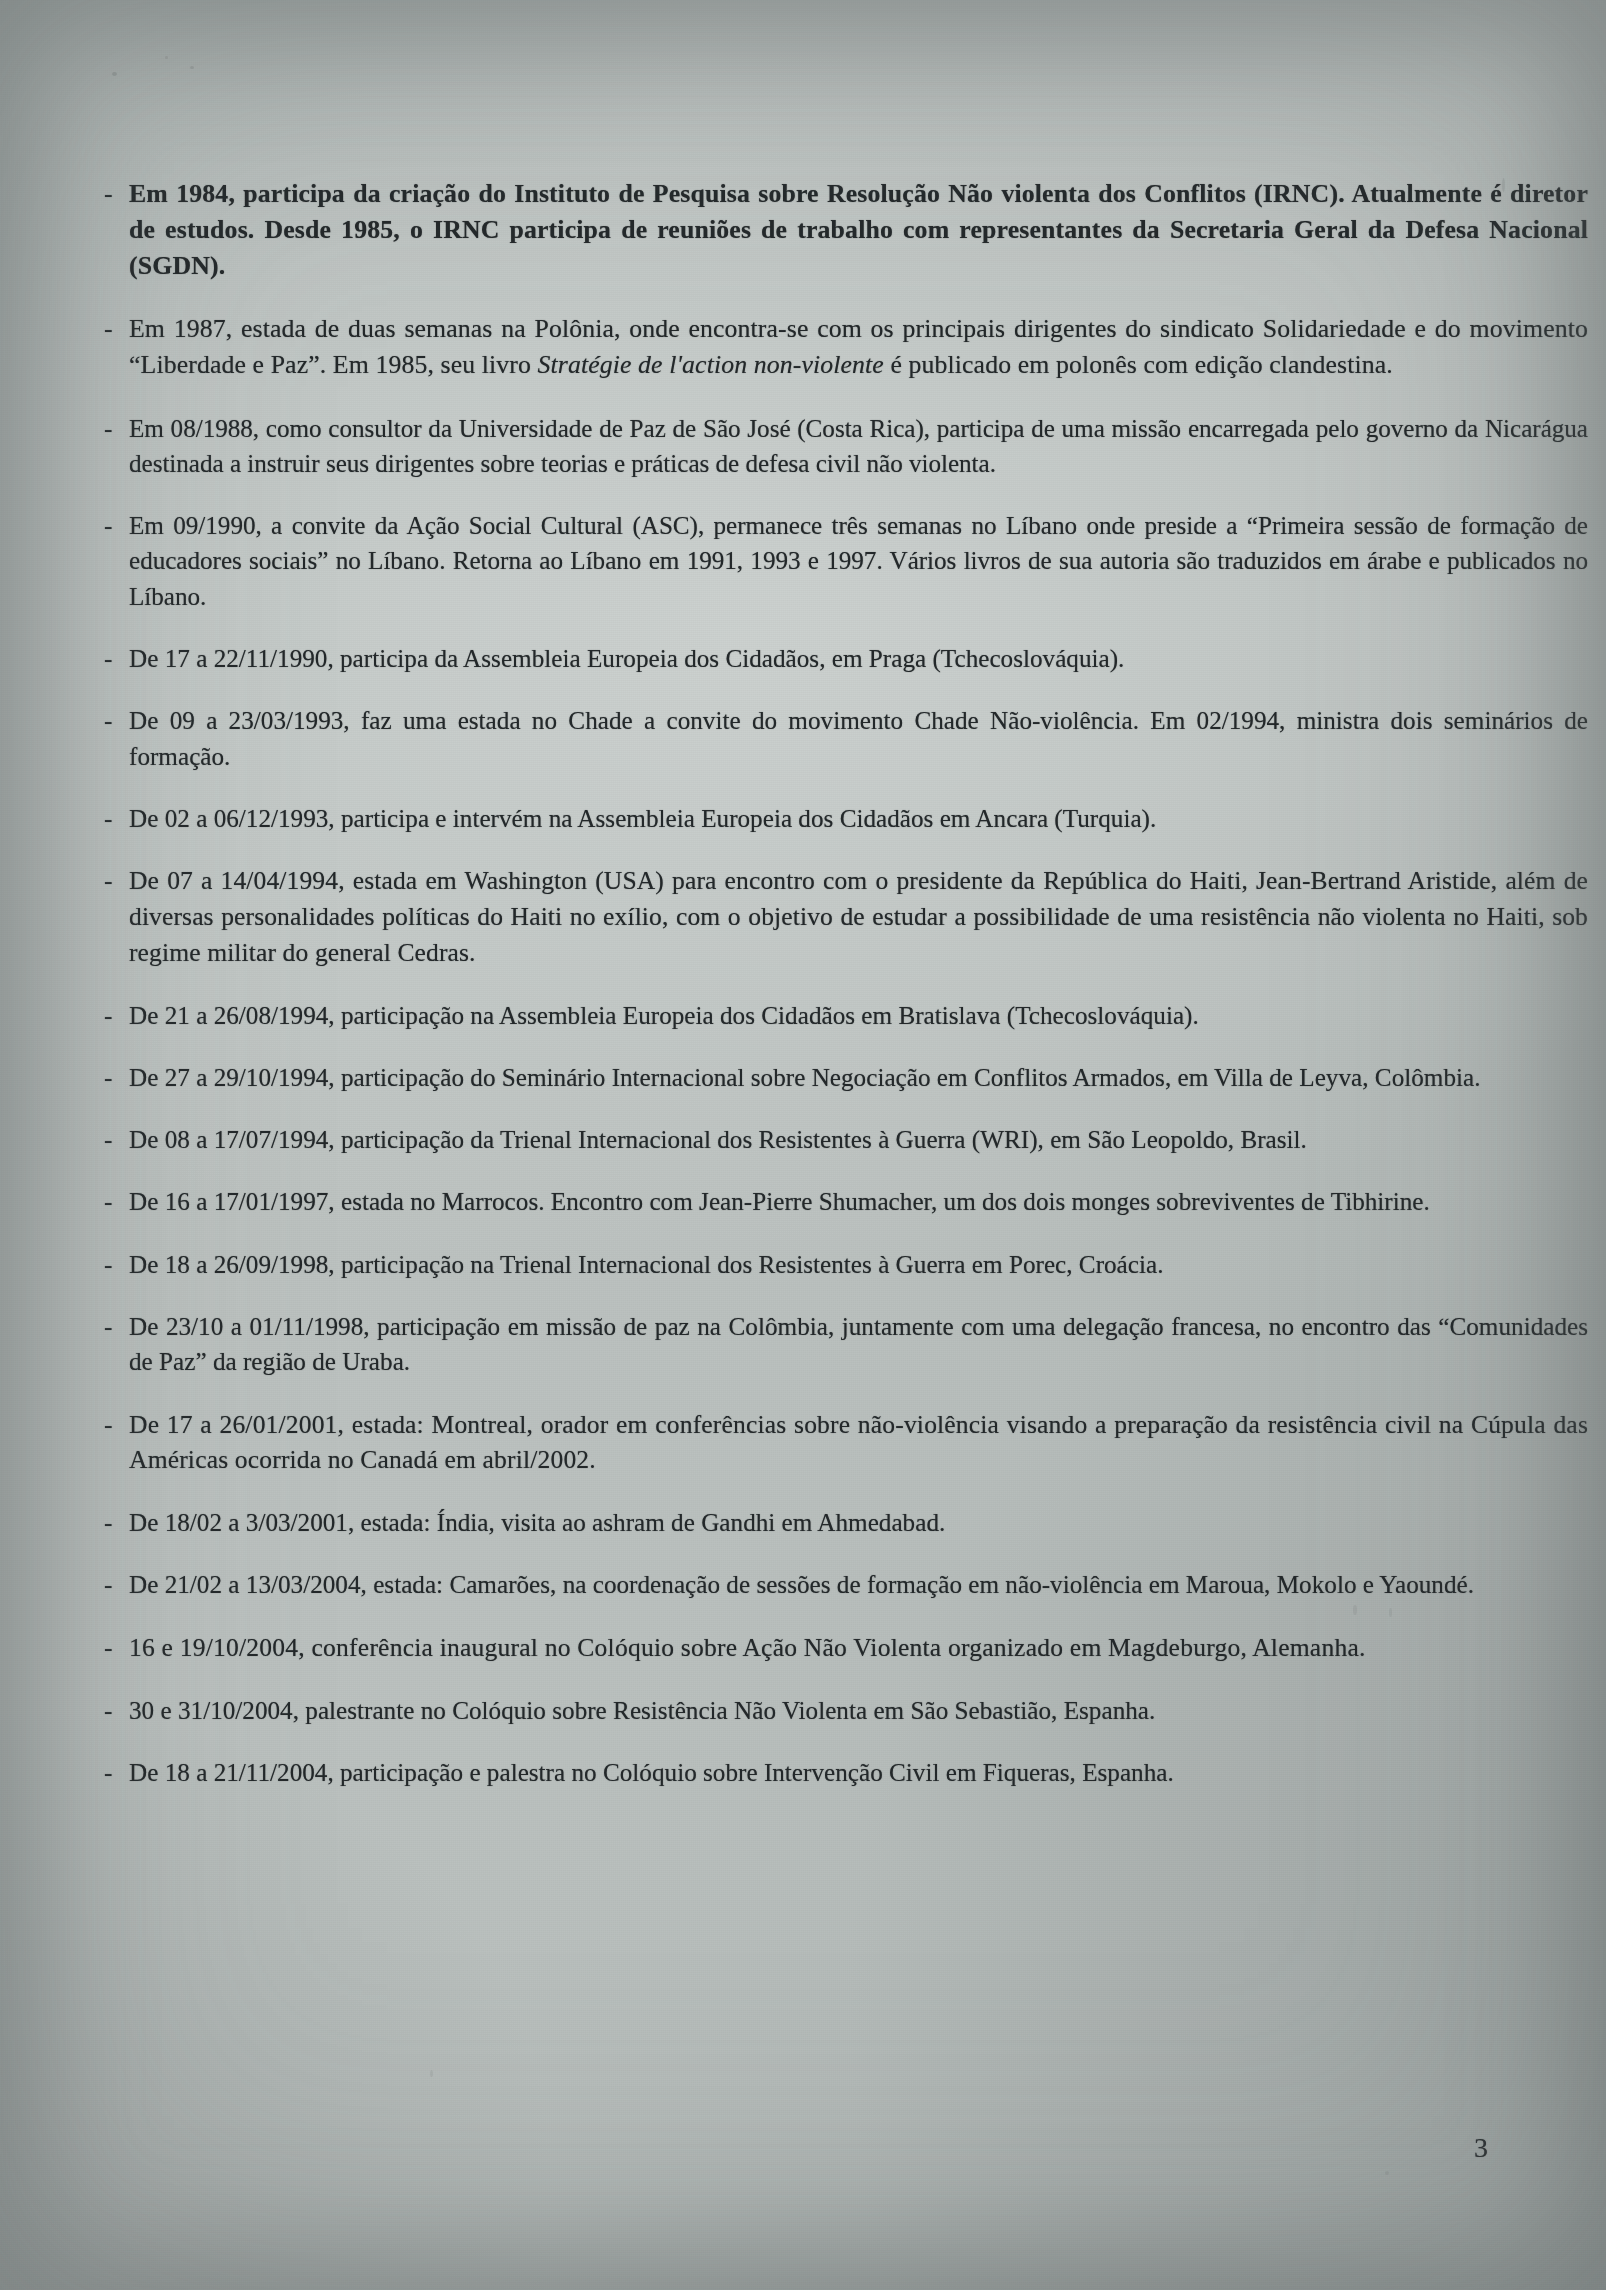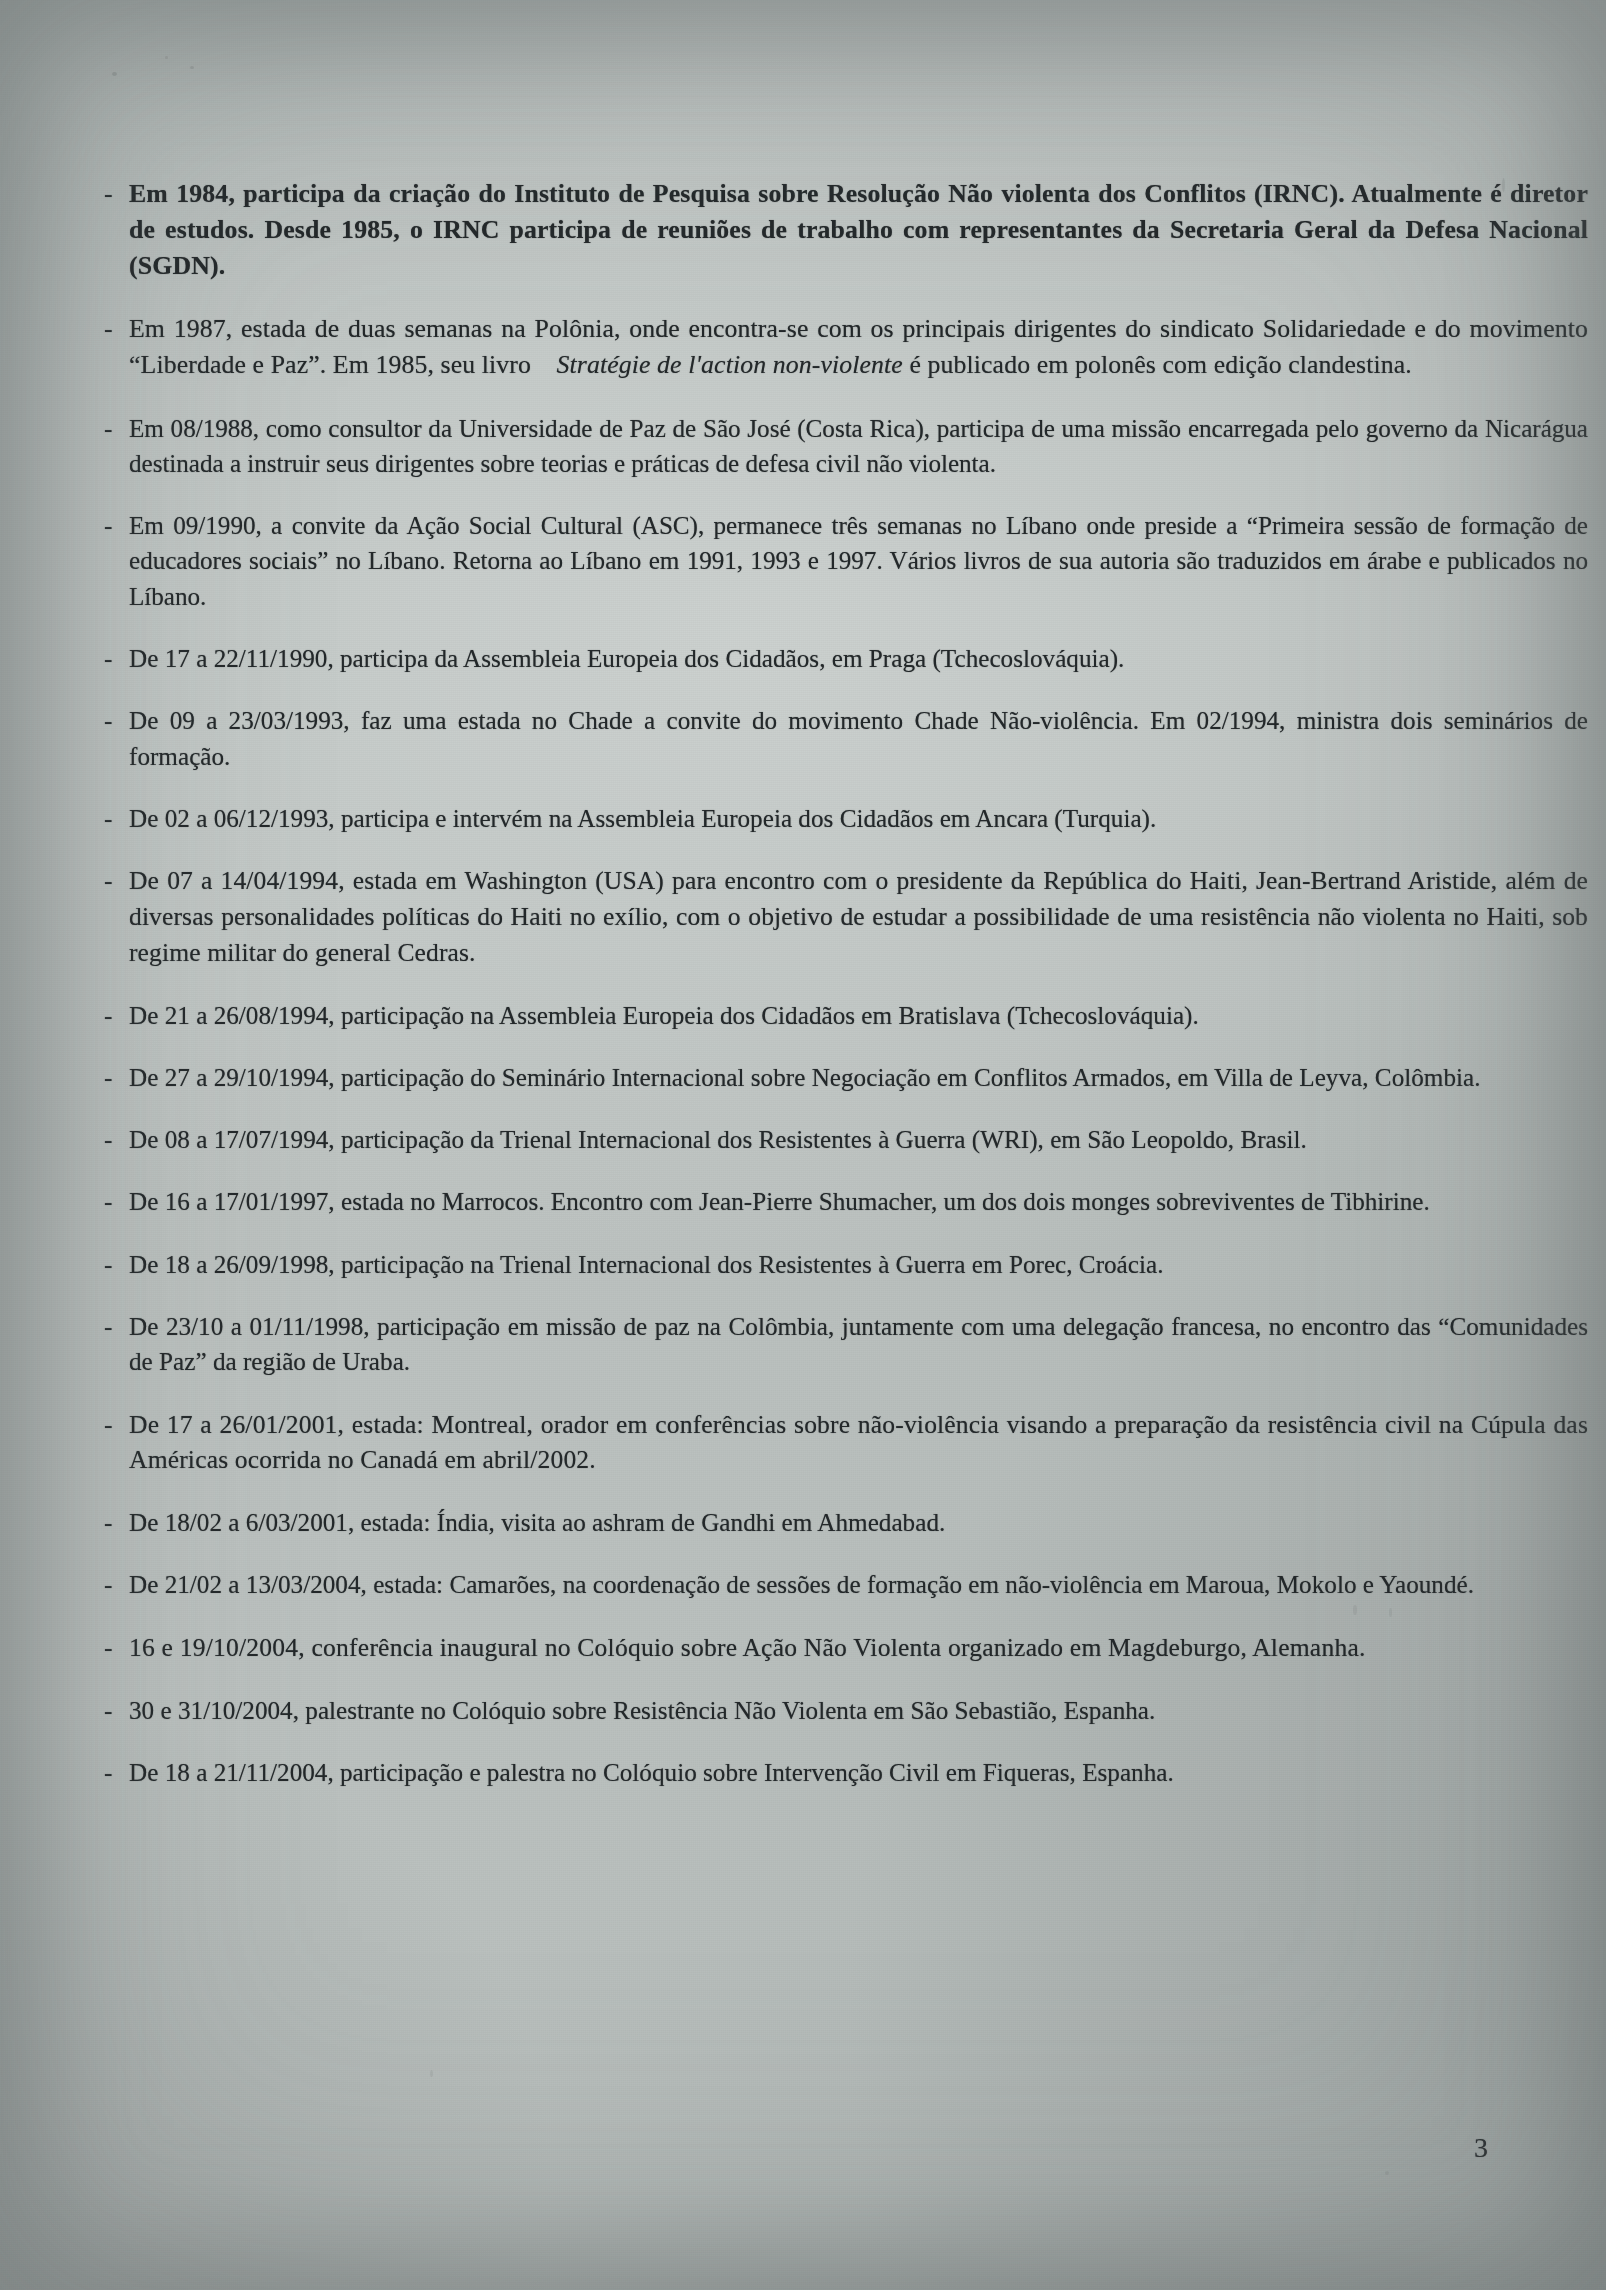--- a/index.html
+++ b/index.html
@@ -78,21 +78,21 @@
     width: 21px;
     margin-right: 4px;
     text-align: left;
   }
 
   .body {
     flex: 1 1 auto;
   }
 
   .body.just { text-align: justify; }
-  .body i { font-style: italic; margin-left: 19px; }
+  .body i { font-style: italic; }
 
   
   .e0  { font-size: 25.8px; letter-spacing: .15px; }
   .e0 .body { text-align: justify; font-weight: bold; }
   .e1  { font-size: 25.8px; letter-spacing: .1px; }
   .e2  { font-size: 25.2px; letter-spacing: -.05px; }
   .e3  { font-size: 25.2px; letter-spacing: -.05px; }
   .e4  { font-size: 25.2px; }
   .e5  { font-size: 25.2px; }
   .e6  { font-size: 25.2px; }
@@ -212,21 +212,21 @@
       <span class="body just">De 23/10 a 01/11/1998, participação em missão de paz na Colômbia, juntamente com uma delegação francesa, no encontro das “Comunidades de Paz” da região de Uraba.</span>
     </div>
 
     <div class="entry e14">
       <span class="dash">-</span>
       <span class="body just">De 17 a 26/01/2001, estada: Montreal, orador em conferências sobre não-violência visando a preparação da resistência civil na Cúpula das Américas ocorrida no Canadá em abril/2002.</span>
     </div>
 
     <div class="entry e15">
       <span class="dash">-</span>
-      <span class="body">De 18/02 a 6/03/2001, estada: Índia, visita ao ashram de Gandhi em Ahmedabad.</span>
+      <span class="body">De 18/02 a 3/03/2001, estada: Índia, visita ao ashram de Gandhi em Ahmedabad.</span>
     </div>
 
     <div class="entry e16">
       <span class="dash">-</span>
       <span class="body just">De 21/02 a 13/03/2004, estada: Camarões, na coordenação de sessões de formação em não-violência em Maroua, Mokolo e Yaoundé.</span>
     </div>
 
     <div class="entry e17">
       <span class="dash">-</span>
       <span class="body just">16 e 19/10/2004, conferência inaugural no Colóquio sobre Ação Não Violenta organizado em Magdeburgo, Alemanha.</span>

